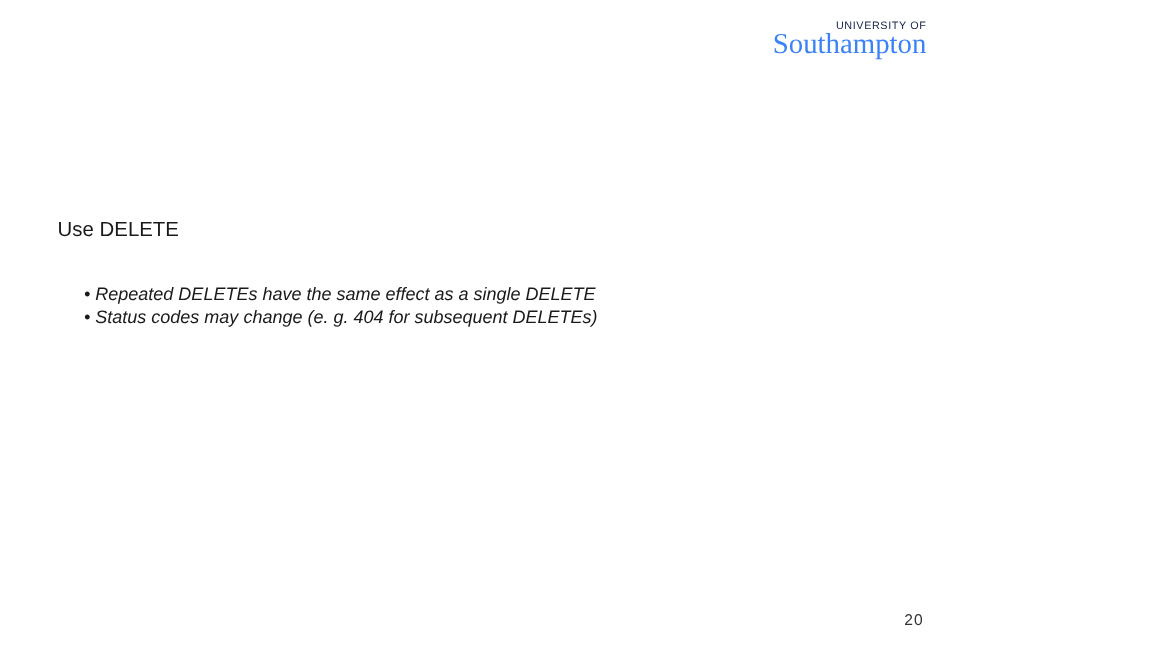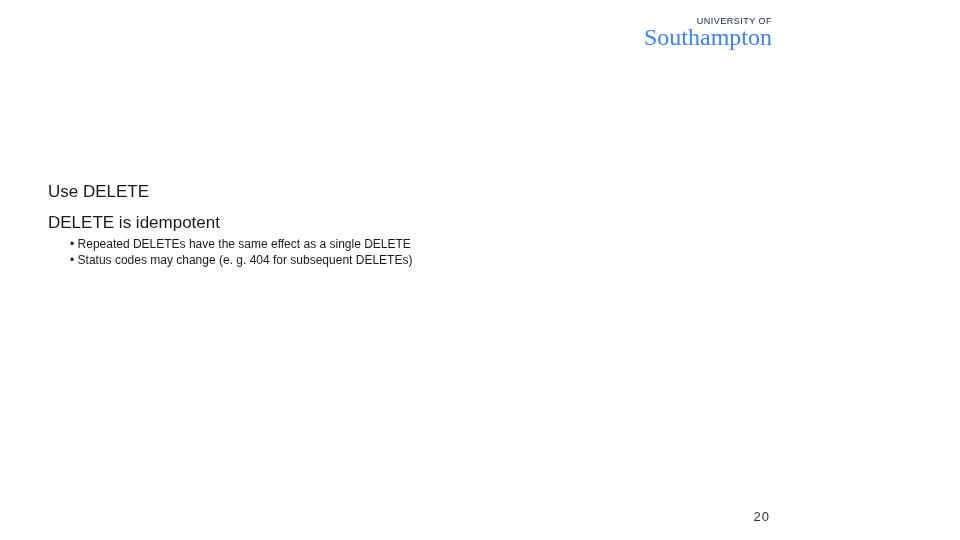--- a/index.html
+++ b/index.html
@@ -4,39 +4,38 @@
 <style>
   * { margin: 0; padding: 0; box-sizing: border-box; }
   html, body { width: 960px; height: 540px; background: #ffffff; font-family: "Segoe UI", "Helvetica Neue", Arial, sans-serif; color: #1a1a1a; }
   .slide { position: relative; width: 800px; height: 540px; }
   .logo { position: absolute; top: 17px; right: 28px; text-align: right; line-height: 1; }
   .logo .uni-of { font-size: 9px; letter-spacing: 0.5px; color: #14234b; font-weight: 400; margin-bottom: 1px; display: block; }
   .logo .main { font-family: Georgia, "Times New Roman", serif; font-size: 24px; color: #3b82f6; font-weight: 400; display: block; line-height: 0.9; }
   .title { position: absolute; top: 85px; left: 48px; font-size: 34px; font-weight: 400; color: #1a1a1a; }
   .line1 { position: absolute; top: 148px; left: 48px; font-size: 17px; font-weight: 400; margin-top: 34px; }
   .line2 { position: absolute; top: 213px; left: 48px; font-size: 17px; font-weight: 400; }
-  .bullets { position: absolute; top: 237px; left: 70px; font-size: 12px; font-weight: 400; }
+  .bullets { position: absolute; top: 237px; left: 70px; font-size: 15px; font-weight: 400; font-style: italic; }
   .bullets .b { margin-bottom: 2px; }
   .bullets .b::before { content: "• "; }
   .pagenum { position: absolute; bottom: 16px; right: 30px; font-size: 13px; color: #333; letter-spacing: 1px; }
 </style>
 </head>
 <body>
 
 <div class="slide">
 
   <div class="logo">
     <span class="uni-of">UNIVERSITY OF</span>
     <span class="main">Southampton</span>
   </div>
 
 
   <div class="line1">Use DELETE</div>
 
-  <div class="line2">DELETE is idempotent</div>
 
   <div class="bullets">
     <div class="b">Repeated DELETEs have the same effect as a single DELETE</div>
     <div class="b">Status codes may change (e. g. 404 for subsequent DELETEs)</div>
   </div>
 
   <div class="pagenum">20</div>
 
 </div>
 

